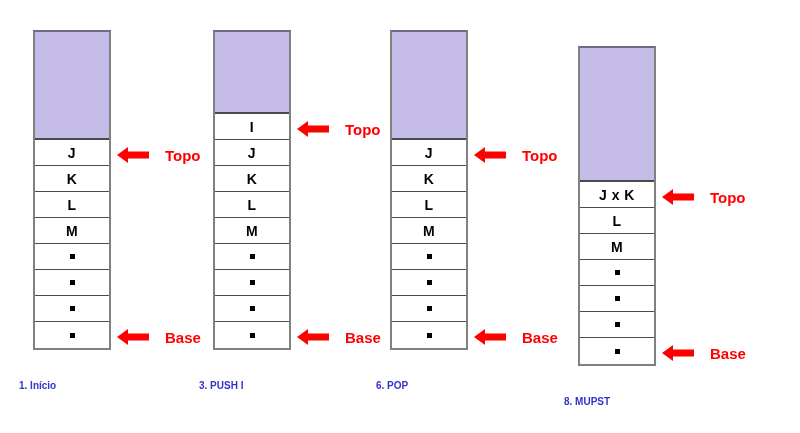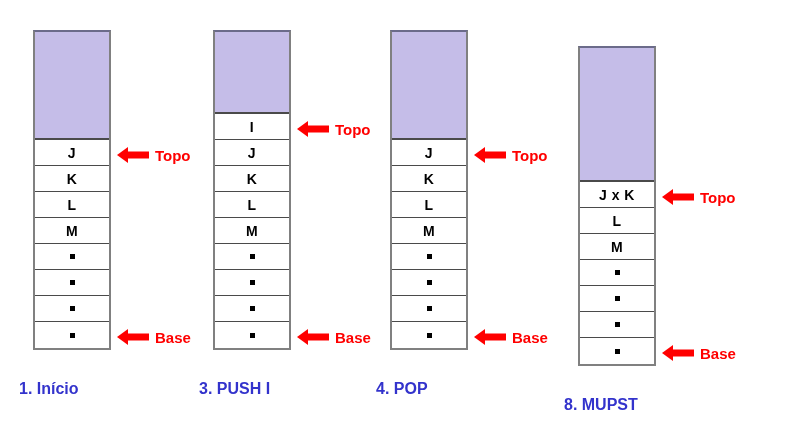--- a/index.html
+++ b/index.html
@@ -79,21 +79,21 @@
     background: #000000;
   }
 
   
   .pointer {
     position: absolute;
     left: 117px;
     height: 20px;
     display: flex;
     align-items: center;
-    gap: 6px;
+    gap: 16px;
     white-space: nowrap;
   }
   .arrow-icon {
     display: block;
     width: 32px;
     height: 18px;
     flex: 0 0 auto;
   }
   .pointer-label {
     font-size: 15px;
@@ -101,21 +101,21 @@
     color: #FF0000;
     line-height: 1;
     font-family: "Liberation Sans", sans-serif;
   }
 
   
   .caption {
     position: absolute;
     left: 19px;
     top: 381px;
-    font-size: 16px;
+    font-size: 10px;
     font-weight: bold;
     color: #3333CC;
     white-space: nowrap;
     line-height: 1;
   }
 </style>
 </head>
 <body>
 
 <div class="diagram" id="diagram">
@@ -201,21 +201,21 @@
         <span class="pointer-label">Topo</span>
       </div>
       <div class="pointer" style="top: 327px;">
         <span style="display: block; line-height: 0;">
           <svg class="arrow-icon" viewBox="0 0 32 18" xmlns="http://www.w3.org/2000/svg">
             <path d="M0 9 L11 1 L11 5.5 L32 5.5 L32 12.5 L11 12.5 L11 17 Z" fill="#FF0000"></path>
           </svg>
         </span>
         <span class="pointer-label">Base</span>
       </div>
-      <div class="caption">4. POP</div>
+      <div class="caption">6. POP</div>
     </div>
     <div class="stack-figure" style="left: 545px; margin-top: 16px;">
       <div class="stack-box">
         <div class="free-space" style="height: 134px;"></div>
         <div class="cell">J x K</div>
         <div class="cell">L</div>
         <div class="cell">M</div>
         <div class="cell dot"></div>
         <div class="cell dot"></div>
         <div class="cell dot"></div>

